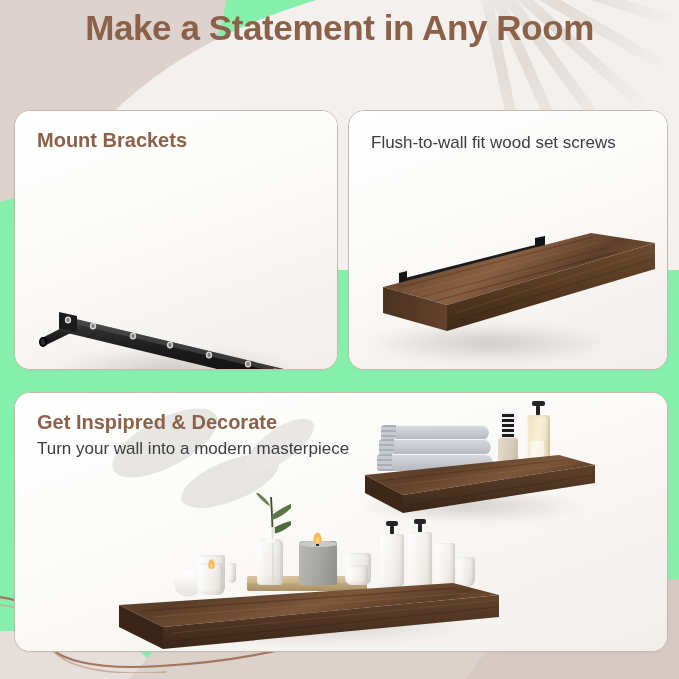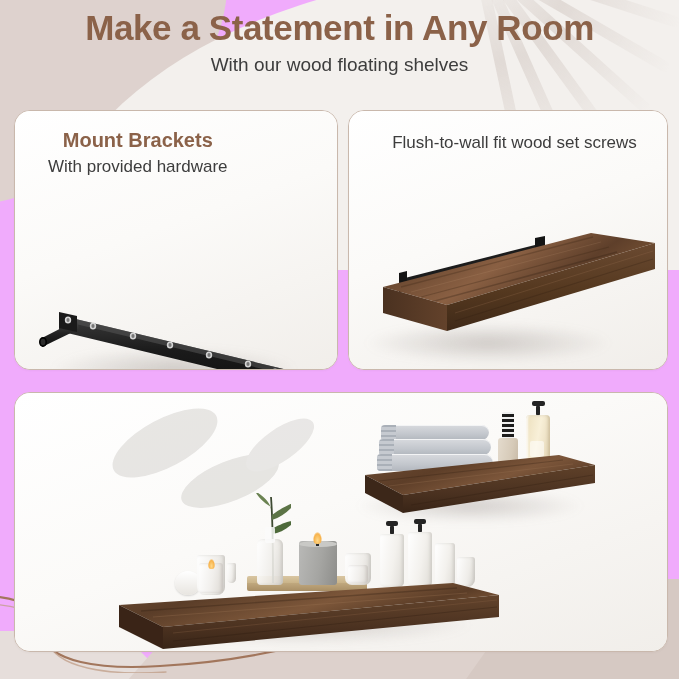--- a/index.html
+++ b/index.html
@@ -11,21 +11,21 @@
     height: 679px;
     overflow: hidden;
     font-family: "Liberation Sans", sans-serif;
     background: #f2efec;
   }
 
   #page {
     position: relative;
     width: 679px;
     height: 679px;
-    background: #f0abfc;
+    background: #86efac;
     overflow: hidden;
   }
 
   
   .bg-layer { position: absolute; inset: 0; overflow: hidden; }
 
   .bg-blob-left {
     position: absolute;
     left: -60px; top: -40px;
     width: 300px; height: 230px;
@@ -123,21 +123,21 @@
     color: #8b6249;
     line-height: 1.18;
     margin: 0;
   }
   .card-sub {
     font-size: 17px;
     color: #3d3d3d;
     line-height: 1.26;
     margin: 3px 0 0 0;
   }
-  .card-text { position: absolute; left: 33px; top: 18px; z-index: 4; text-align: center; }
+  .card-text { position: absolute; left: 22px; top: 18px; z-index: 4; }
   .card-top-right .card-text { width: 265px; }
   .card-bottom .card-text { width: 330px; }
 
   
   .scene { position: absolute; inset: 0; }
   .wall-grad {
     position: absolute; inset: 0;
     background: linear-gradient(160deg, #ffffff 0%, #fbfaf8 45%, #f1eeea 100%);
   }
 
@@ -243,21 +243,20 @@
     <div class="bg-bottom-shape-b"></div>
 
     <svg class="bg-swoosh" viewBox="0 0 330 95">
       <path d="M-10 18 C 40 18, 48 34, 52 56 C 58 84, 110 92, 170 88 C 240 84, 300 72, 340 58" fill="none" stroke="#a2765c" stroke-width="2.2" stroke-linecap="round"></path>
       <path d="M-10 26 C 44 26, 54 42, 58 62 C 64 90, 118 98, 176 94" fill="none" stroke="#c2a08b" stroke-width="1.3" stroke-linecap="round" opacity=".8"></path>
     </svg>
   </div>
 
   <div class="header">
     <h1 class="title">Make a Statement in Any Room</h1>
-    <p class="subtitle">With our wood floating shelves</p>
   </div>
 
   <div class="card card-top-left">
     <div class="scene">
       <div class="wall-grad"></div>
 
       <div class="shadow-soft" style="left:34px; top:236px; width:250px; height:46px;"></div>
 
       <svg class="bracket" viewBox="0 0 290 115">
         <defs>
@@ -303,21 +302,20 @@
           <ellipse cx="238" cy="66" rx="3.2" ry="3.6" fill="#d4d4d4"></ellipse>
           <ellipse cx="238" cy="66" rx="1.6" ry="1.9" fill="#777"></ellipse>
           <ellipse cx="271" cy="75" rx="3.2" ry="3.6" fill="#d4d4d4"></ellipse>
           <ellipse cx="271" cy="75" rx="1.6" ry="1.9" fill="#777"></ellipse>
         </g>
       </svg>
     </div>
 
     <div class="card-text">
       <p class="card-head">Mount Brackets</p>
-      <p class="card-sub">With provided hardware</p>
     </div>
   </div>
 
   <div class="card card-top-right">
     <div class="scene">
       <div class="wall-grad"></div>
 
       <div class="shadow-soft" style="left:14px; top:212px; width:250px; height:40px;"></div>
 
       <svg class="shelf2" viewBox="0 0 310 130">
@@ -496,15 +494,19 @@
         <path d="M62 48 L398 16 L398 38 L62 70 Z" fill="url(#frontW3)"></path>
         <g opacity=".30">
           <path d="M40 32 L356 9" stroke="#2c1b0f" stroke-width="1.3" fill="none"></path>
           <path d="M52 38 L366 14" stroke="#9c7554" stroke-width="1" fill="none"></path>
           <path d="M72 62 L396 28" stroke="#2a190e" stroke-width="1.2" fill="none"></path>
           <path d="M72 54 L396 21" stroke="#8a6346" stroke-width="1" fill="none"></path>
         </g>
       </svg>
     </div>
 
+    <div class="card-text">
+      <p class="card-head">Get Inspipred &amp; Decorate</p>
+      <p class="card-sub">Turn your wall into a modern masterpiece</p>
+    </div>
   </div>
 
 </div>
 
 </body></html>

